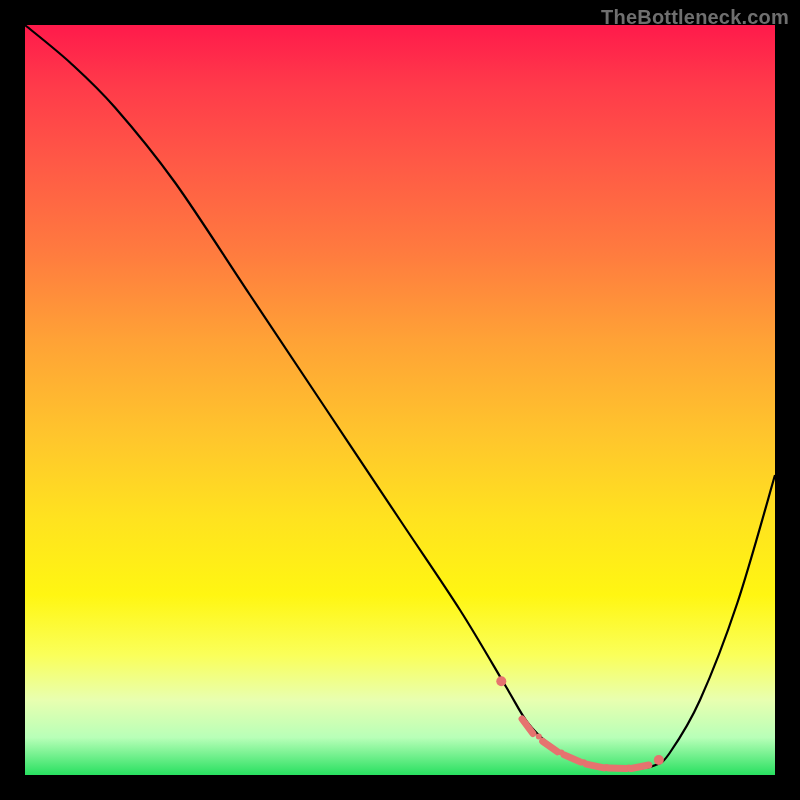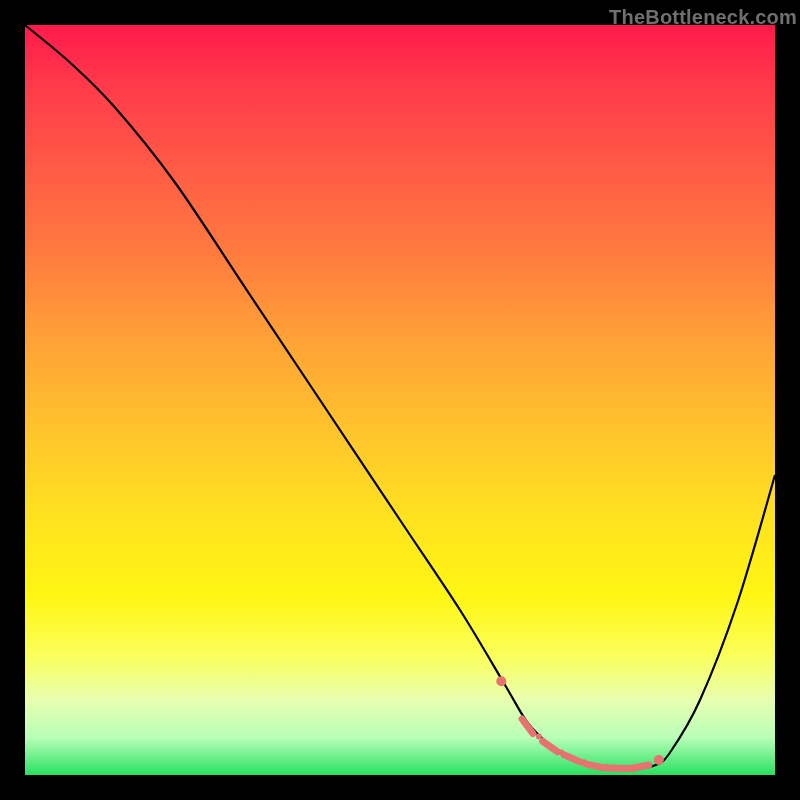--- a/index.html
+++ b/index.html
@@ -28,21 +28,21 @@
       #fff612 76%,
       #faff5a 84%,
       #e8ffb0 90%,
       #b8ffb8 95%,
       #28e060 100%
     );
   }
   .watermark {
     position: absolute;
     top: 6px;
-    right: 3px;
+    right: 11px;
     color: #6f6f6f;
     font-size: 20px;
     font-weight: 600;
     letter-spacing: 0.2px;
   }
   svg.curve {
     position: absolute;
     left: 0;
     top: 0;
     width: 750px;

